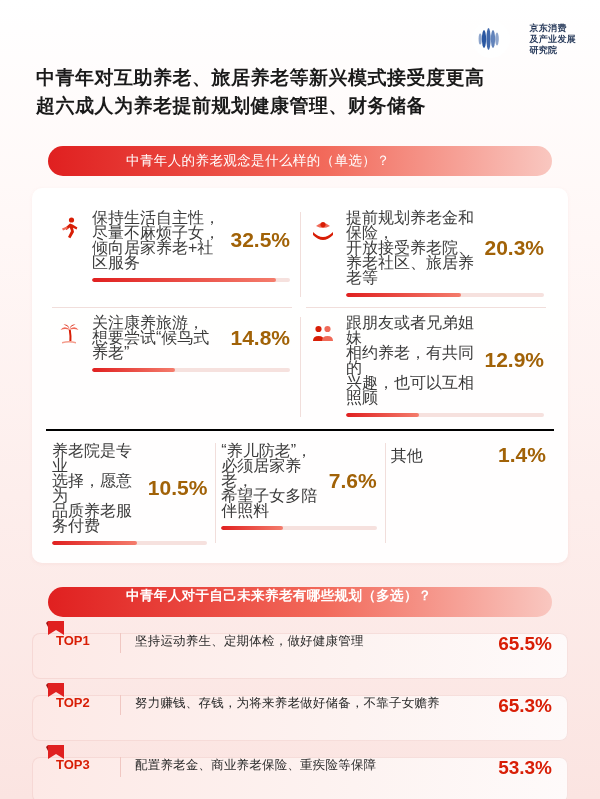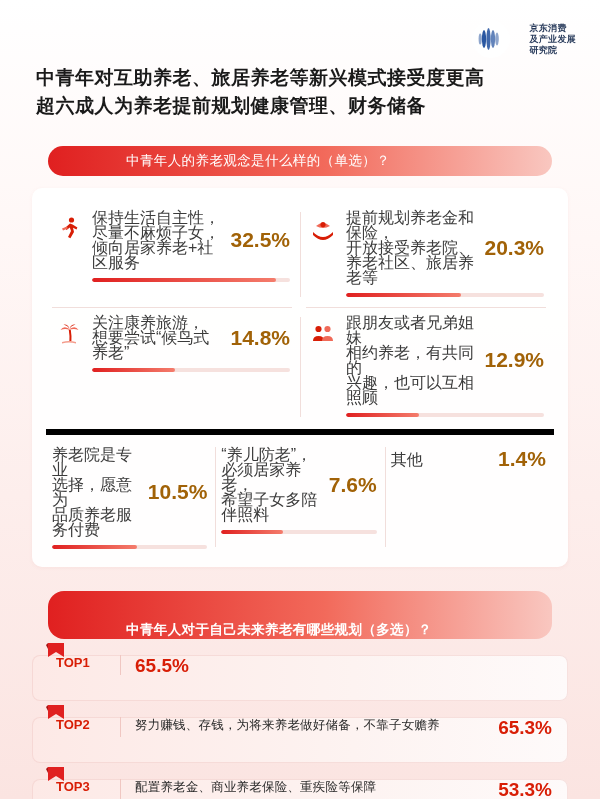--- a/index.html
+++ b/index.html
@@ -101,21 +101,21 @@
     content: ""; position: absolute; left: 0; top: 10px; bottom: 10px; width: 1px; background: #f1dedb;
   }
   .g-cell.sep-top::after {
     content: ""; position: absolute; left: 6px; right: 8px; top: 0; height: 1px; background: #f1dedb;
   }
   .g-body { flex: 1; }
   .g-head { display: flex; align-items: center; justify-content: space-between; }
   .g-desc { font-size: 16px; line-height: 15px; color: #3b3b3b; flex: 1; padding-right: 6px; }
 
   
-  .grid3 { display: flex; padding-top: 4px; border-top: 6px solid #000000; margin-top: 2px; }
+  .grid3 { display: flex; padding-top: 4px; border-top: 2px solid #000000; margin-top: 2px; }
   .t-cell { flex: 1; display: flex; padding: 8px 8px 6px 6px; position: relative; }
   .t-cell.sep-left::before {
     content: ""; position: absolute; left: 0; top: 8px; bottom: 8px; width: 1px; background: #f1dedb;
   }
 
   
   .toplist { margin: 10px 14px 0 14px; }
   .toprow {
     position: relative;
     margin-top: 16px;
@@ -137,23 +137,23 @@
     width: 64px;
   }
   .topdivider { width: 1px; height: 20px; background: #f0c7c2; margin-right: 14px; }
   .toptext { flex: 1; font-size: 12.5px; color: #2b2b2b; letter-spacing: .2px; }
   .toppct { font-size: 19px; font-weight: bold; color: #d81e06; }
 
   .pill2 {
     margin: 24px 30px 0 30px;
     background: linear-gradient(90deg, #e02020 0%, #f26a5b 55%, #f9c7c0 100%);
     border-radius: 16px;
-    height: 48px;
-    display: flex;
-    align-items: flex-end;
+    height: 30px;
+    display: flex;
+    align-items: flex-start;
     padding-left: 78px;
   }
   .pill2 span { color:#fff; font-size:13.5px; font-weight:bold; letter-spacing:.4px; }
 </style>
 </head>
 <body>
 
 <div class="page">
 
   <div class="header">
@@ -329,20 +329,21 @@
 
     <div class="toprow">
       <div class="ribbon">
         <svg width="20" height="22" viewBox="0 0 20 22" aria-hidden="true">
           <path d="M2 0 H18 L18 14 L10 9 L2 14 Z" fill="#e02020"></path>
           <path d="M0 2 L2 0 L2 6 Z" fill="#a81212"></path>
         </svg>
       </div>
       <div class="toplabel">TOP1</div>
       <div class="topdivider"></div>
+      <div class="toptext">坚持运动养生、定期体检，做好健康管理</div>
       <div class="toppct">65.5%</div>
     </div>
 
     <div class="toprow">
       <div class="ribbon">
         <svg width="20" height="22" viewBox="0 0 20 22" aria-hidden="true">
           <path d="M2 0 H18 L18 14 L10 9 L2 14 Z" fill="#e02020"></path>
           <path d="M0 2 L2 0 L2 6 Z" fill="#a81212"></path>
         </svg>
       </div>

